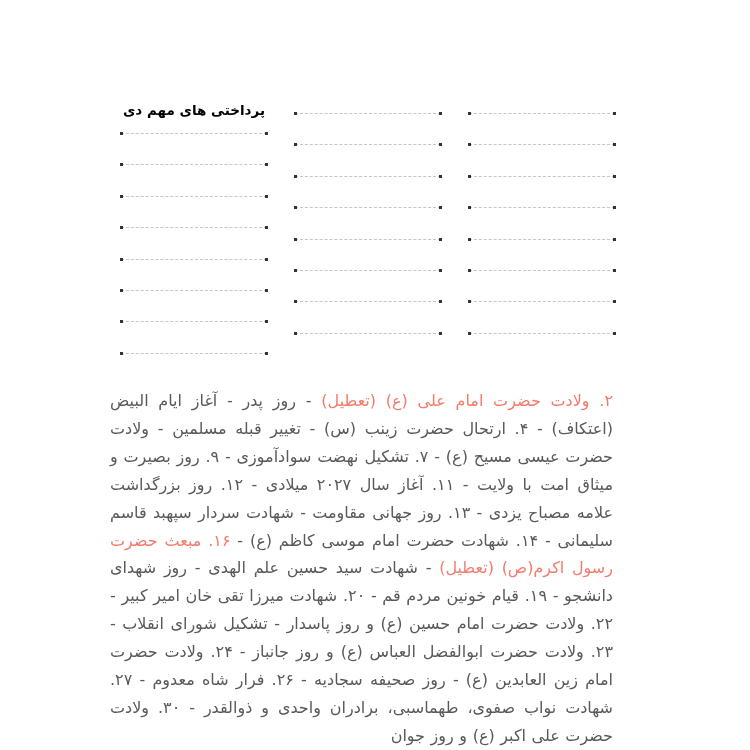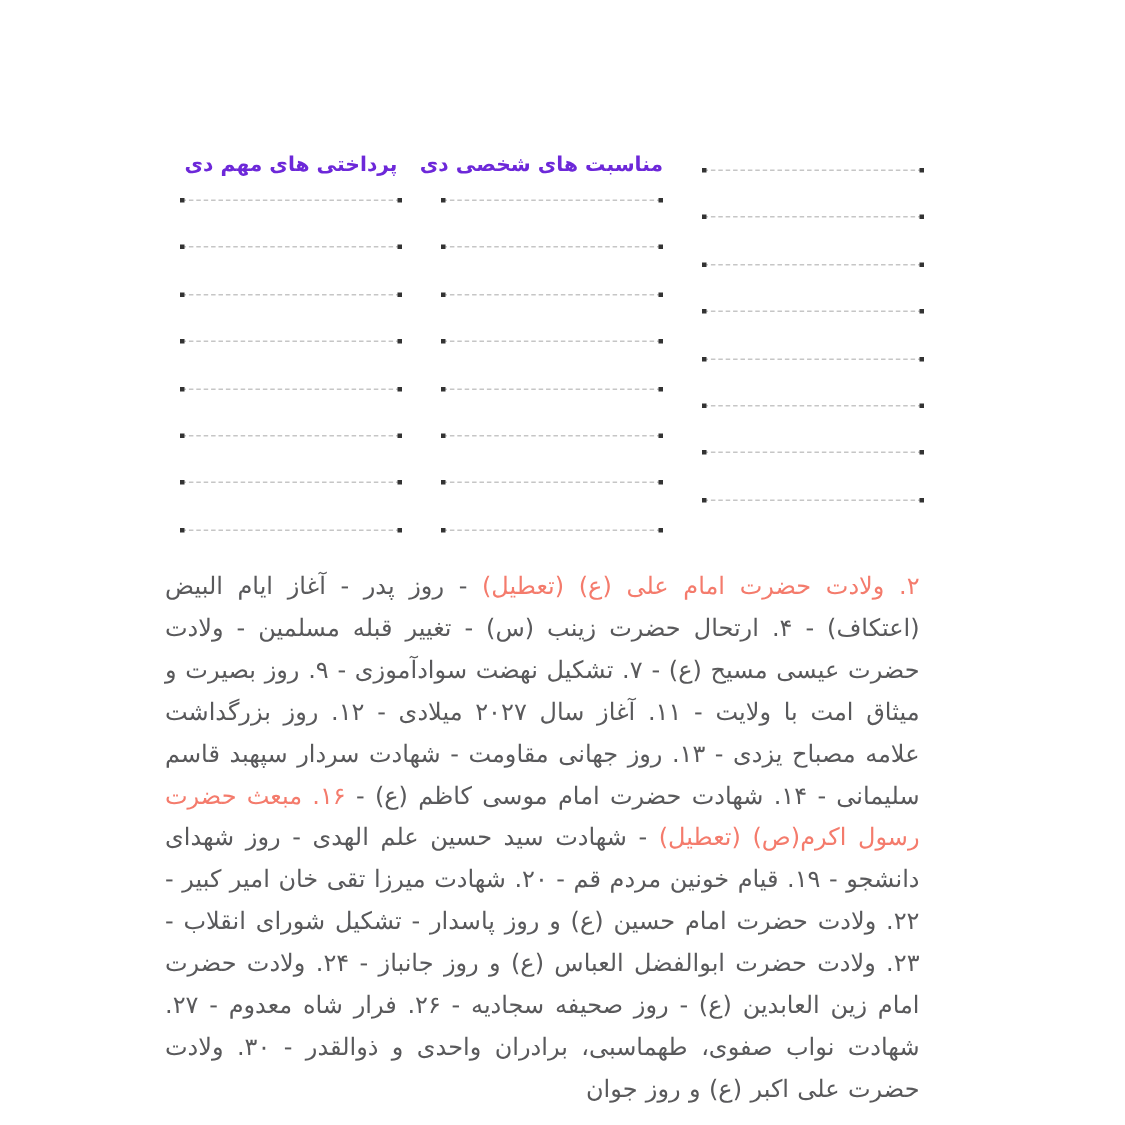--- a/index.html
+++ b/index.html
@@ -30,21 +30,21 @@
   .col {
     width: 148px;
     flex: 0 0 148px;
   }
   .col-title {
     height: 20px;
     line-height: 20px;
     text-align: center;
     font-size: 13.5px;
     font-weight: bold;
-    color: #6d28d9;
+    color: #000000;
     white-space: nowrap;
   }
   .slots { margin-top: 13px; }
   .slot {
     position: relative;
     height: 31.4px;
   }
   .dotline {
     position: absolute;
     top: 0;
@@ -59,21 +59,21 @@
     top: -2px;
     width: 3px;
     height: 3px;
     background: #333333;
   }
   .dotline::before { right: -1px; }
   .dotline::after  { left: -1px; }
   
   .occasions {
     position: absolute;
-    top: 361px;
+    top: 371px;
     right: 137px;
     width: 503px;
     direction: rtl;
     text-align: justify;
     font-size: 16px;
     line-height: 27.9px;
     color: #59595b;
     word-spacing: 0.5px;
   }
   .red { color: #f47b6c; }
@@ -108,21 +108,20 @@
         <div class="slot">
             <span class="dotline"></span>
           </div>
         <div class="slot">
             <span class="dotline"></span>
           </div>
       </div>
     </div>
 
     <div class="col">
-      <div class="col-title">مناسبت های شخصی دی</div>
       <div class="slots">
         <div class="slot">
             <span class="dotline"></span>
           </div>
         <div class="slot">
             <span class="dotline"></span>
           </div>
         <div class="slot">
             <span class="dotline"></span>
           </div>

